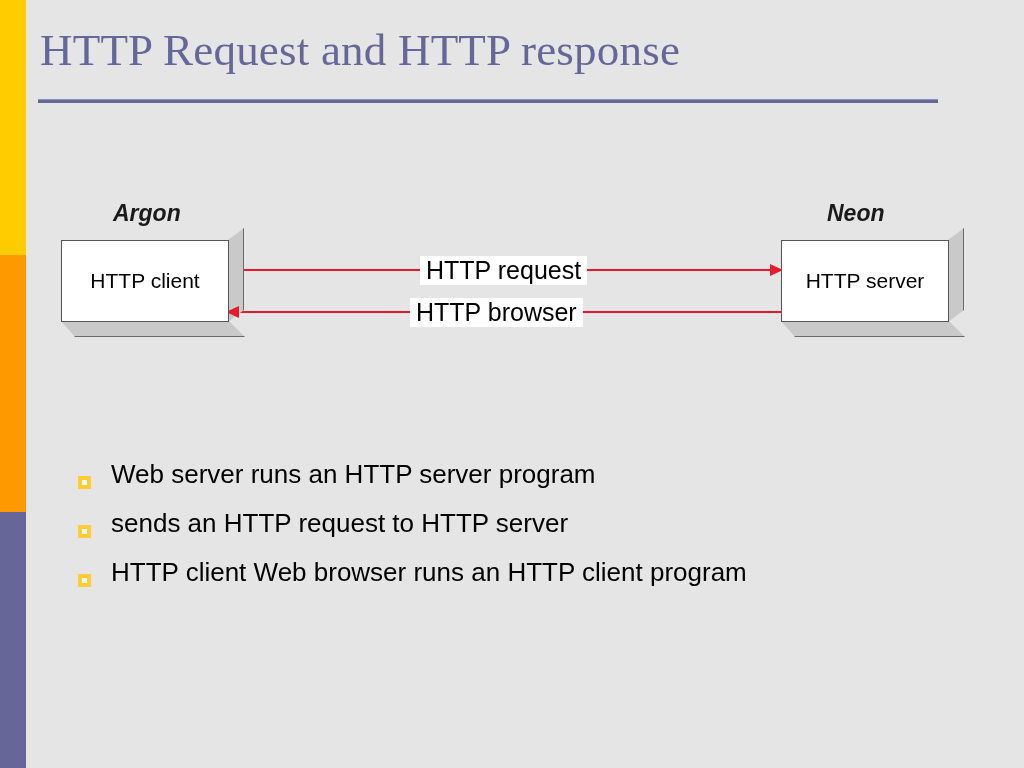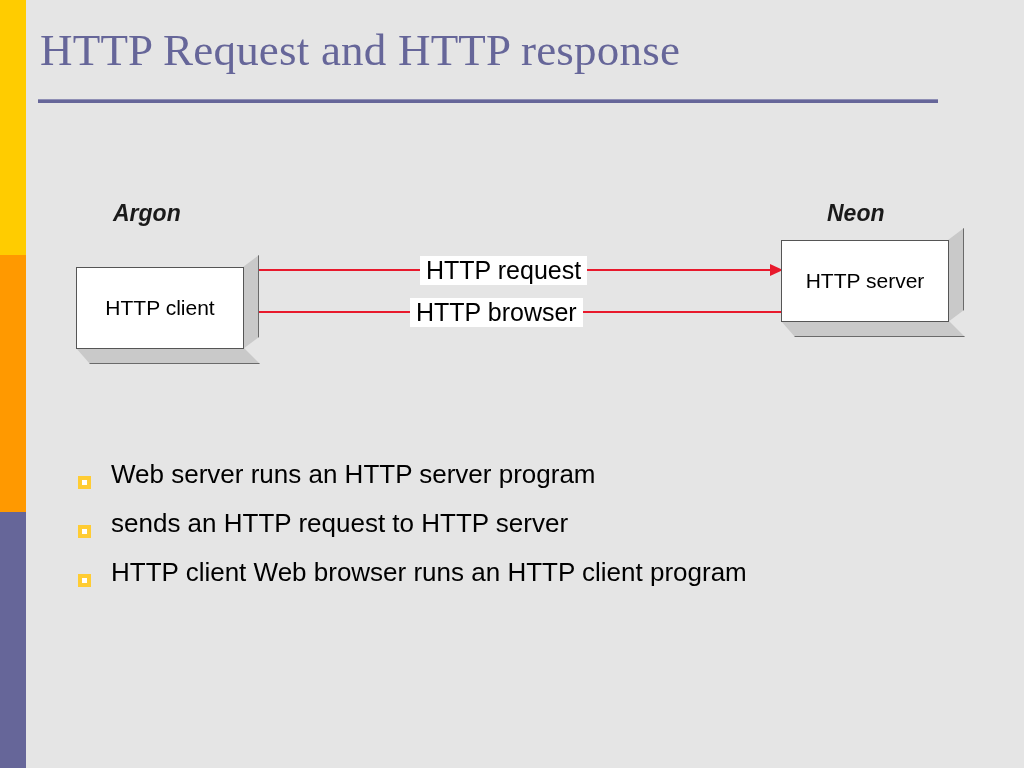--- a/index.html
+++ b/index.html
@@ -124,21 +124,21 @@
     display: flex;
     align-items: center;
     justify-content: center;
     font-family: "Liberation Sans", sans-serif;
     font-size: 21px;
     color: #000000;
     z-index: 4;
     white-space: nowrap;
   }
 
-  #box-client { left: 76px;  top: 55px; margin-top: 27px; }
+  #box-client { left: 61px;  top: 55px; }
   #box-server { left: 781px; top: 55px; }
 
   
   .arrow-line {
     position: absolute;
     height: 2px;
     background: #e8192c;
     z-index: 1;
   }
   .arrow-head {

